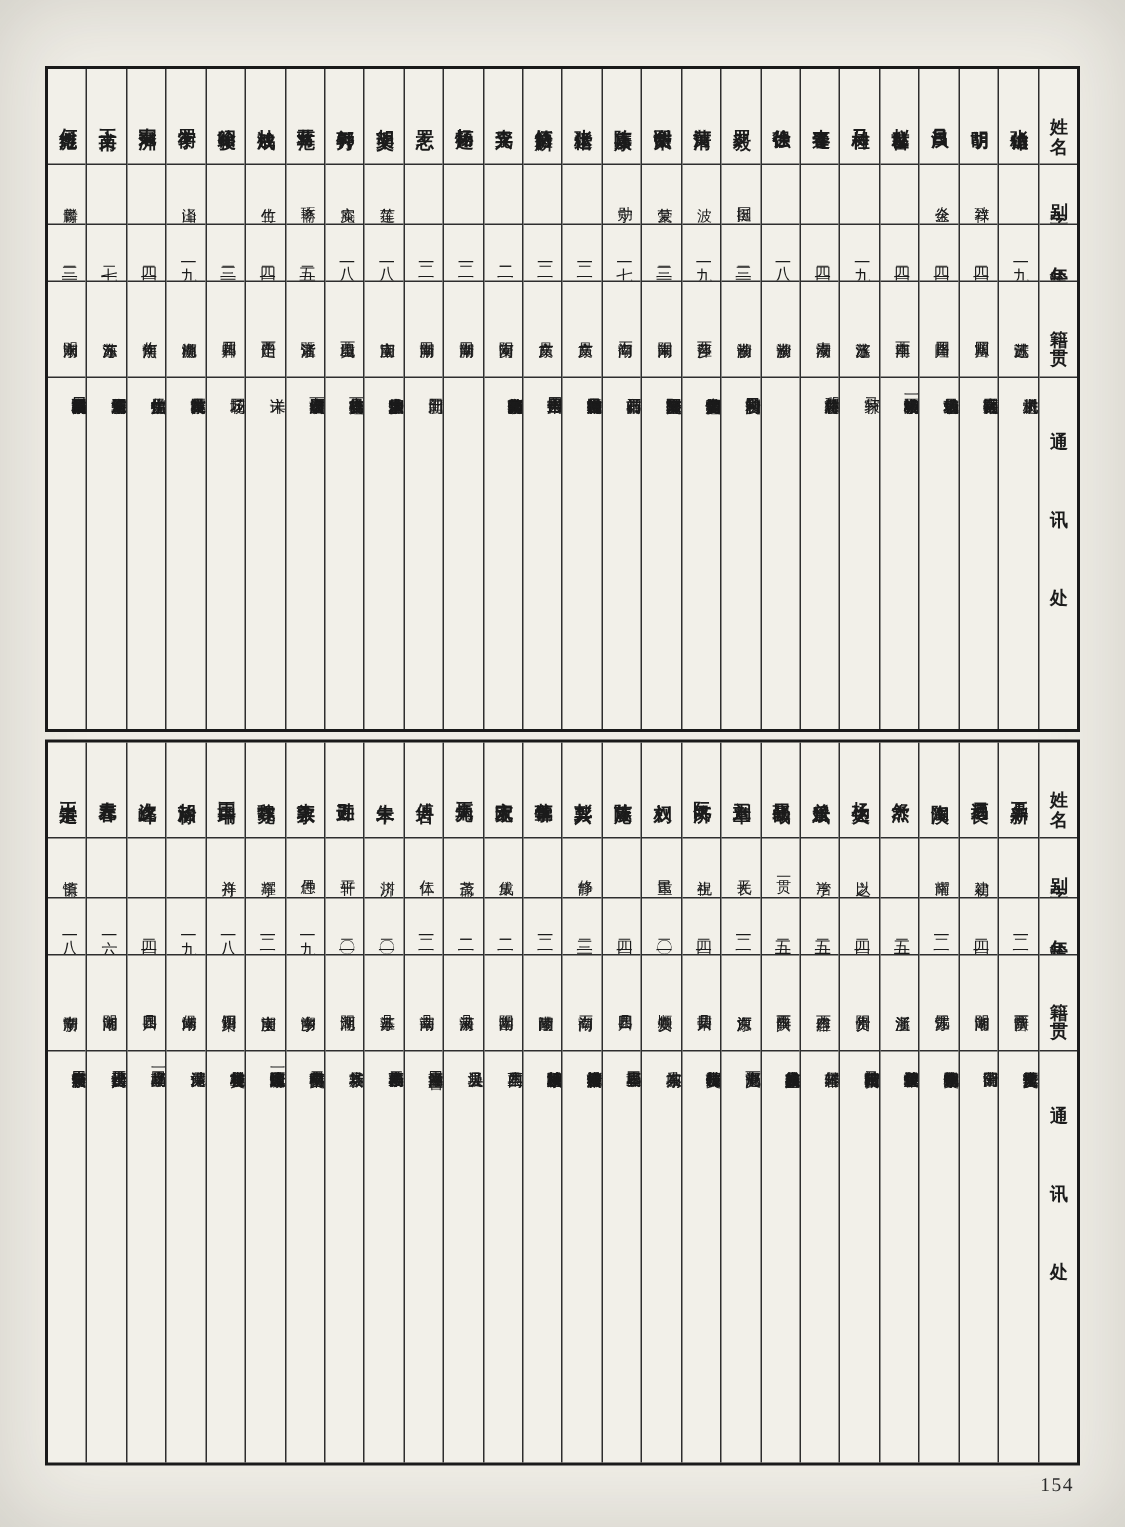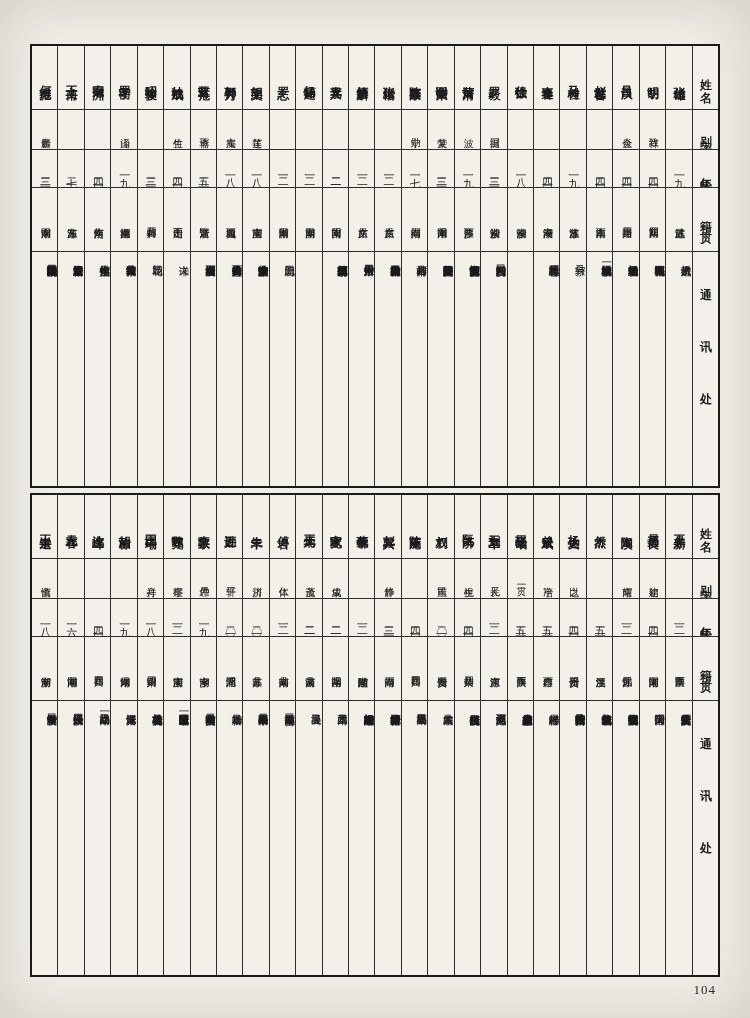--- a/index.html
+++ b/index.html
@@ -434,14 +434,14 @@
         </div>
         <div class="col header-col">
           <div class="cell name-cell">姓名</div>
           <div class="cell alias-cell">别字</div>
           <div class="cell age-cell">年龄</div>
           <div class="cell origin-cell">籍贯</div>
           <div class="cell contact-cell">通讯处</div>
         </div>
       </div>
   </div>
-  <div class="page-number">104</div>
+  <div class="page-number">154</div>
 </div>
 
 </body></html>

